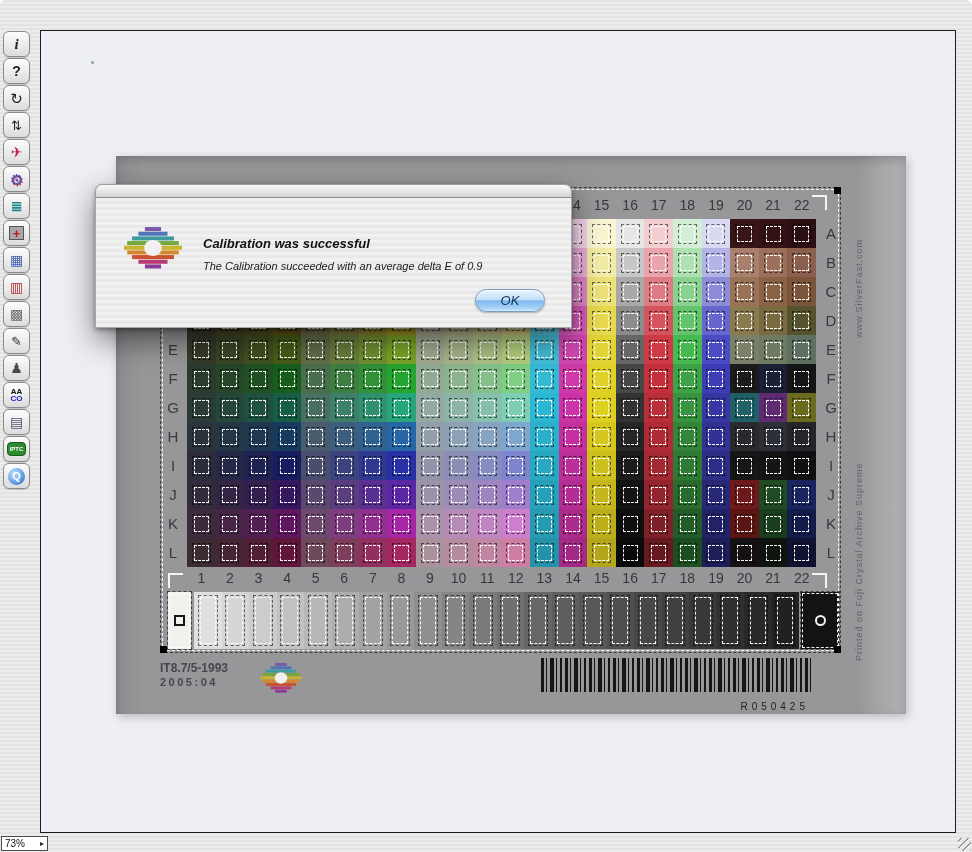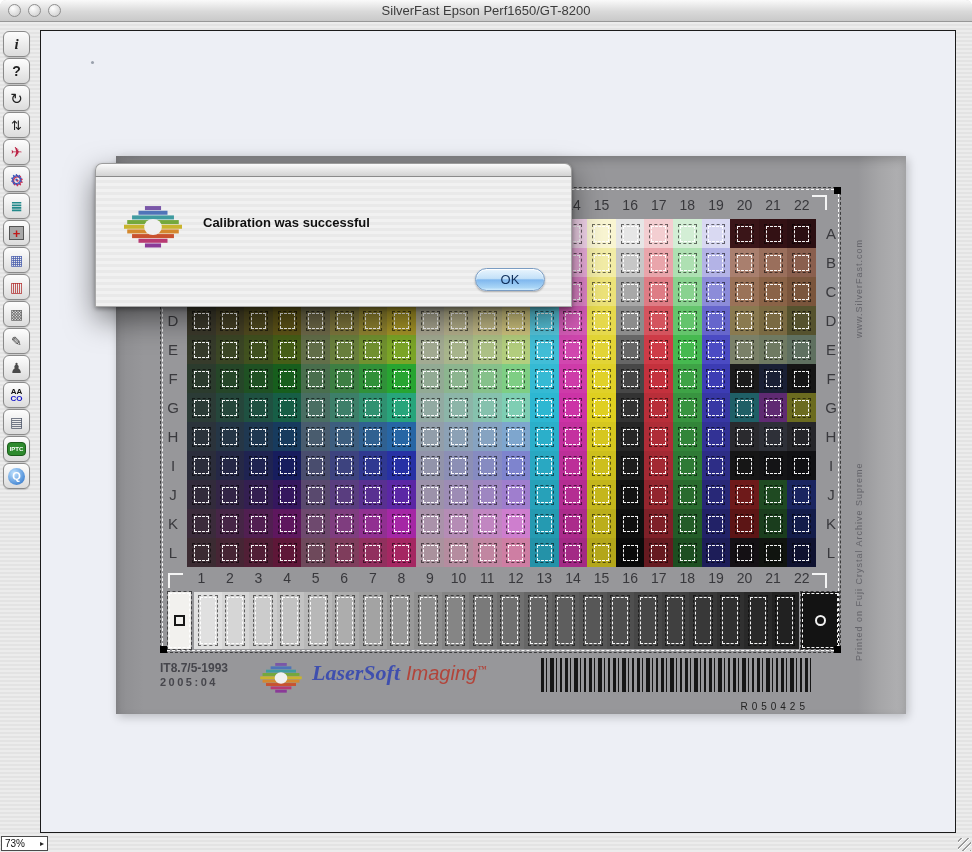--- a/index.html
+++ b/index.html
@@ -97,22 +97,22 @@
   .it8 .date { letter-spacing:2.5px; font-size:11px; }
   .footer-logo { position:absolute; left:143px; top:9px; }
   .brand { position:absolute; left:196px; top:6px; font-size:22px; font-style:italic; font-weight:bold; color:#3f4fae; font-family:"Liberation Serif", serif; }
   .brand .imaging { color:#b2443a; font-weight:500; font-family:"Liberation Sans", sans-serif; margin-left:6px; font-size:20px; }
   .brand .tm { color:#b2443a; font-size:9px; vertical-align:super; }
   .barcode-wrap { position:absolute; left:425px; top:4px; width:272px; }
   .barcode { height:34px;
     background:repeating-linear-gradient(90deg,#151515 0 3px,transparent 3px 5px,#151515 5px 6px,transparent 6px 9px,#151515 9px 13px,transparent 13px 15px,#151515 15px 16px,transparent 16px 19px,#151515 19px 21px,transparent 21px 24px); }
   .barcode-text { text-align:right; font-size:10px; letter-spacing:4px; color:#222; margin-top:9px; padding-right:4px; }
   
-  .dialog { position:absolute; left:95px; top:163px; width:477px; height:144px; z-index:50;
-    box-shadow:0 2px 4px rgba(0,0,0,.35), 0 12px 30px rgba(0,0,0,.5); border-radius:7px 7px 0 0; }
+  .dialog { position:absolute; left:95px; top:184px; width:477px; height:144px; z-index:50;
+    box-shadow:0 2px 4px rgba(0,0,0,.35), 0 12px 30px rgba(0,0,0,.5); border-radius:7px 7px 0 0;font-style:italic; }
   .dialog-titlebar { height:14px; border-radius:7px 7px 0 0;
     background:linear-gradient(#fbfbfb,#d2d2d2); border:1px solid #9c9c9c; border-bottom:1px solid #8a8a8a; }
   .dialog-body { height:130px; position:relative;
     background:repeating-linear-gradient(0deg,#f1f1f1 0 3px,#e9e9e9 3px 6px);
     border:1px solid #a8a8a8; border-top:none; }
   .dialog-icon { position:absolute; left:28px; top:28px; }
   .dialog-title { position:absolute; left:107px; top:38px; font-size:13px; font-weight:bold; color:#111; }
   .dialog-msg { position:absolute; left:107px; top:62px; font-size:11px; color:#1a1a1a; }
   .ok-btn { position:absolute; right:26px; bottom:15px; width:70px; height:23px; border-radius:12px;
     border:1px solid #7a9cc2;
@@ -125,28 +125,20 @@
     padding:0 3px; font-size:10px; color:#111; z-index:5; }
   .zoom-ctl .arrow { font-size:8px; color:#222; }
   .resize-grip { position:absolute; right:1px; bottom:1px; width:13px; height:13px;
     background:repeating-linear-gradient(135deg,transparent 0 2px,#9a9a9a 2px 3px,#fdfdfd 3px 4px,transparent 4px 5px); }
 </style>
 </head>
 <body>
 
 <div class="window">
 
-  <div class="titlebar">
-    <div class="lights">
-      <div class="light"></div>
-      <div class="light"></div>
-      <div class="light"></div>
-    </div>
-    <div class="title">SilverFast Epson Perf1650/GT-8200</div>
-  </div>
 
   <div class="toolbar" id="toolbar">
       <div class="toolbar-btn tb-info">
         <span class="glyph">i</span>
       </div>
       <div class="toolbar-btn tb-help">
         <span class="glyph">?</span>
       </div>
       <div class="toolbar-btn tb-rotate">
         <span class="glyph">↻</span>
@@ -1173,23 +1165,20 @@
             <rect x="18" y="5.8" width="36" height="5" fill="#4f74b8"></rect>
             <rect x="10" y="11.6" width="52" height="5" fill="#3f9ba0"></rect>
             <rect x="4" y="17.4" width="64" height="5" fill="#74a83c"></rect>
             <rect x="0" y="23.2" width="72" height="5" fill="#c9b42e"></rect>
             <rect x="4" y="29" width="64" height="5" fill="#d4882e"></rect>
             <rect x="10" y="34.8" width="52" height="5" fill="#c9522e"></rect>
             <rect x="18" y="40.6" width="36" height="5" fill="#b83a72"></rect>
             <rect x="26" y="46.4" width="20" height="5" fill="#8a3a98"></rect>
             <ellipse cx="36" cy="26" rx="11" ry="10" fill="#f0f0f0"></ellipse>
           </svg>
-        <div class="brand">
-          <span>LaserSoft</span><span class="imaging">Imaging</span><span class="tm">™</span>
-        </div>
         <div class="barcode-wrap">
           <div class="barcode"></div>
           <div class="barcode-text">R050425</div>
         </div>
       </div>
     </div>
   </div>
 
   <div class="dialog">
     <div class="dialog-titlebar"></div>
@@ -1200,20 +1189,21 @@
           <rect x="10" y="11.6" width="52" height="5" fill="#3f9ba0"></rect>
           <rect x="4" y="17.4" width="64" height="5" fill="#74a83c"></rect>
           <rect x="0" y="23.2" width="72" height="5" fill="#c9b42e"></rect>
           <rect x="4" y="29" width="64" height="5" fill="#d4882e"></rect>
           <rect x="10" y="34.8" width="52" height="5" fill="#c9522e"></rect>
           <rect x="18" y="40.6" width="36" height="5" fill="#b83a72"></rect>
           <rect x="26" y="46.4" width="20" height="5" fill="#8a3a98"></rect>
           <ellipse cx="36" cy="26" rx="11" ry="10" fill="#f0f0f0"></ellipse>
         </svg>
       <div class="dialog-title">Calibration was successful</div>
+      <div class="dialog-msg">The Calibration succeeded with an average delta E of 0.9</div>
       <div class="ok-btn">OK</div>
     </div>
   </div>
 
   <div class="zoom-ctl">
     <span>73%</span>
     <span class="arrow">▸</span>
   </div>
   <div class="resize-grip"></div>
 </div>

